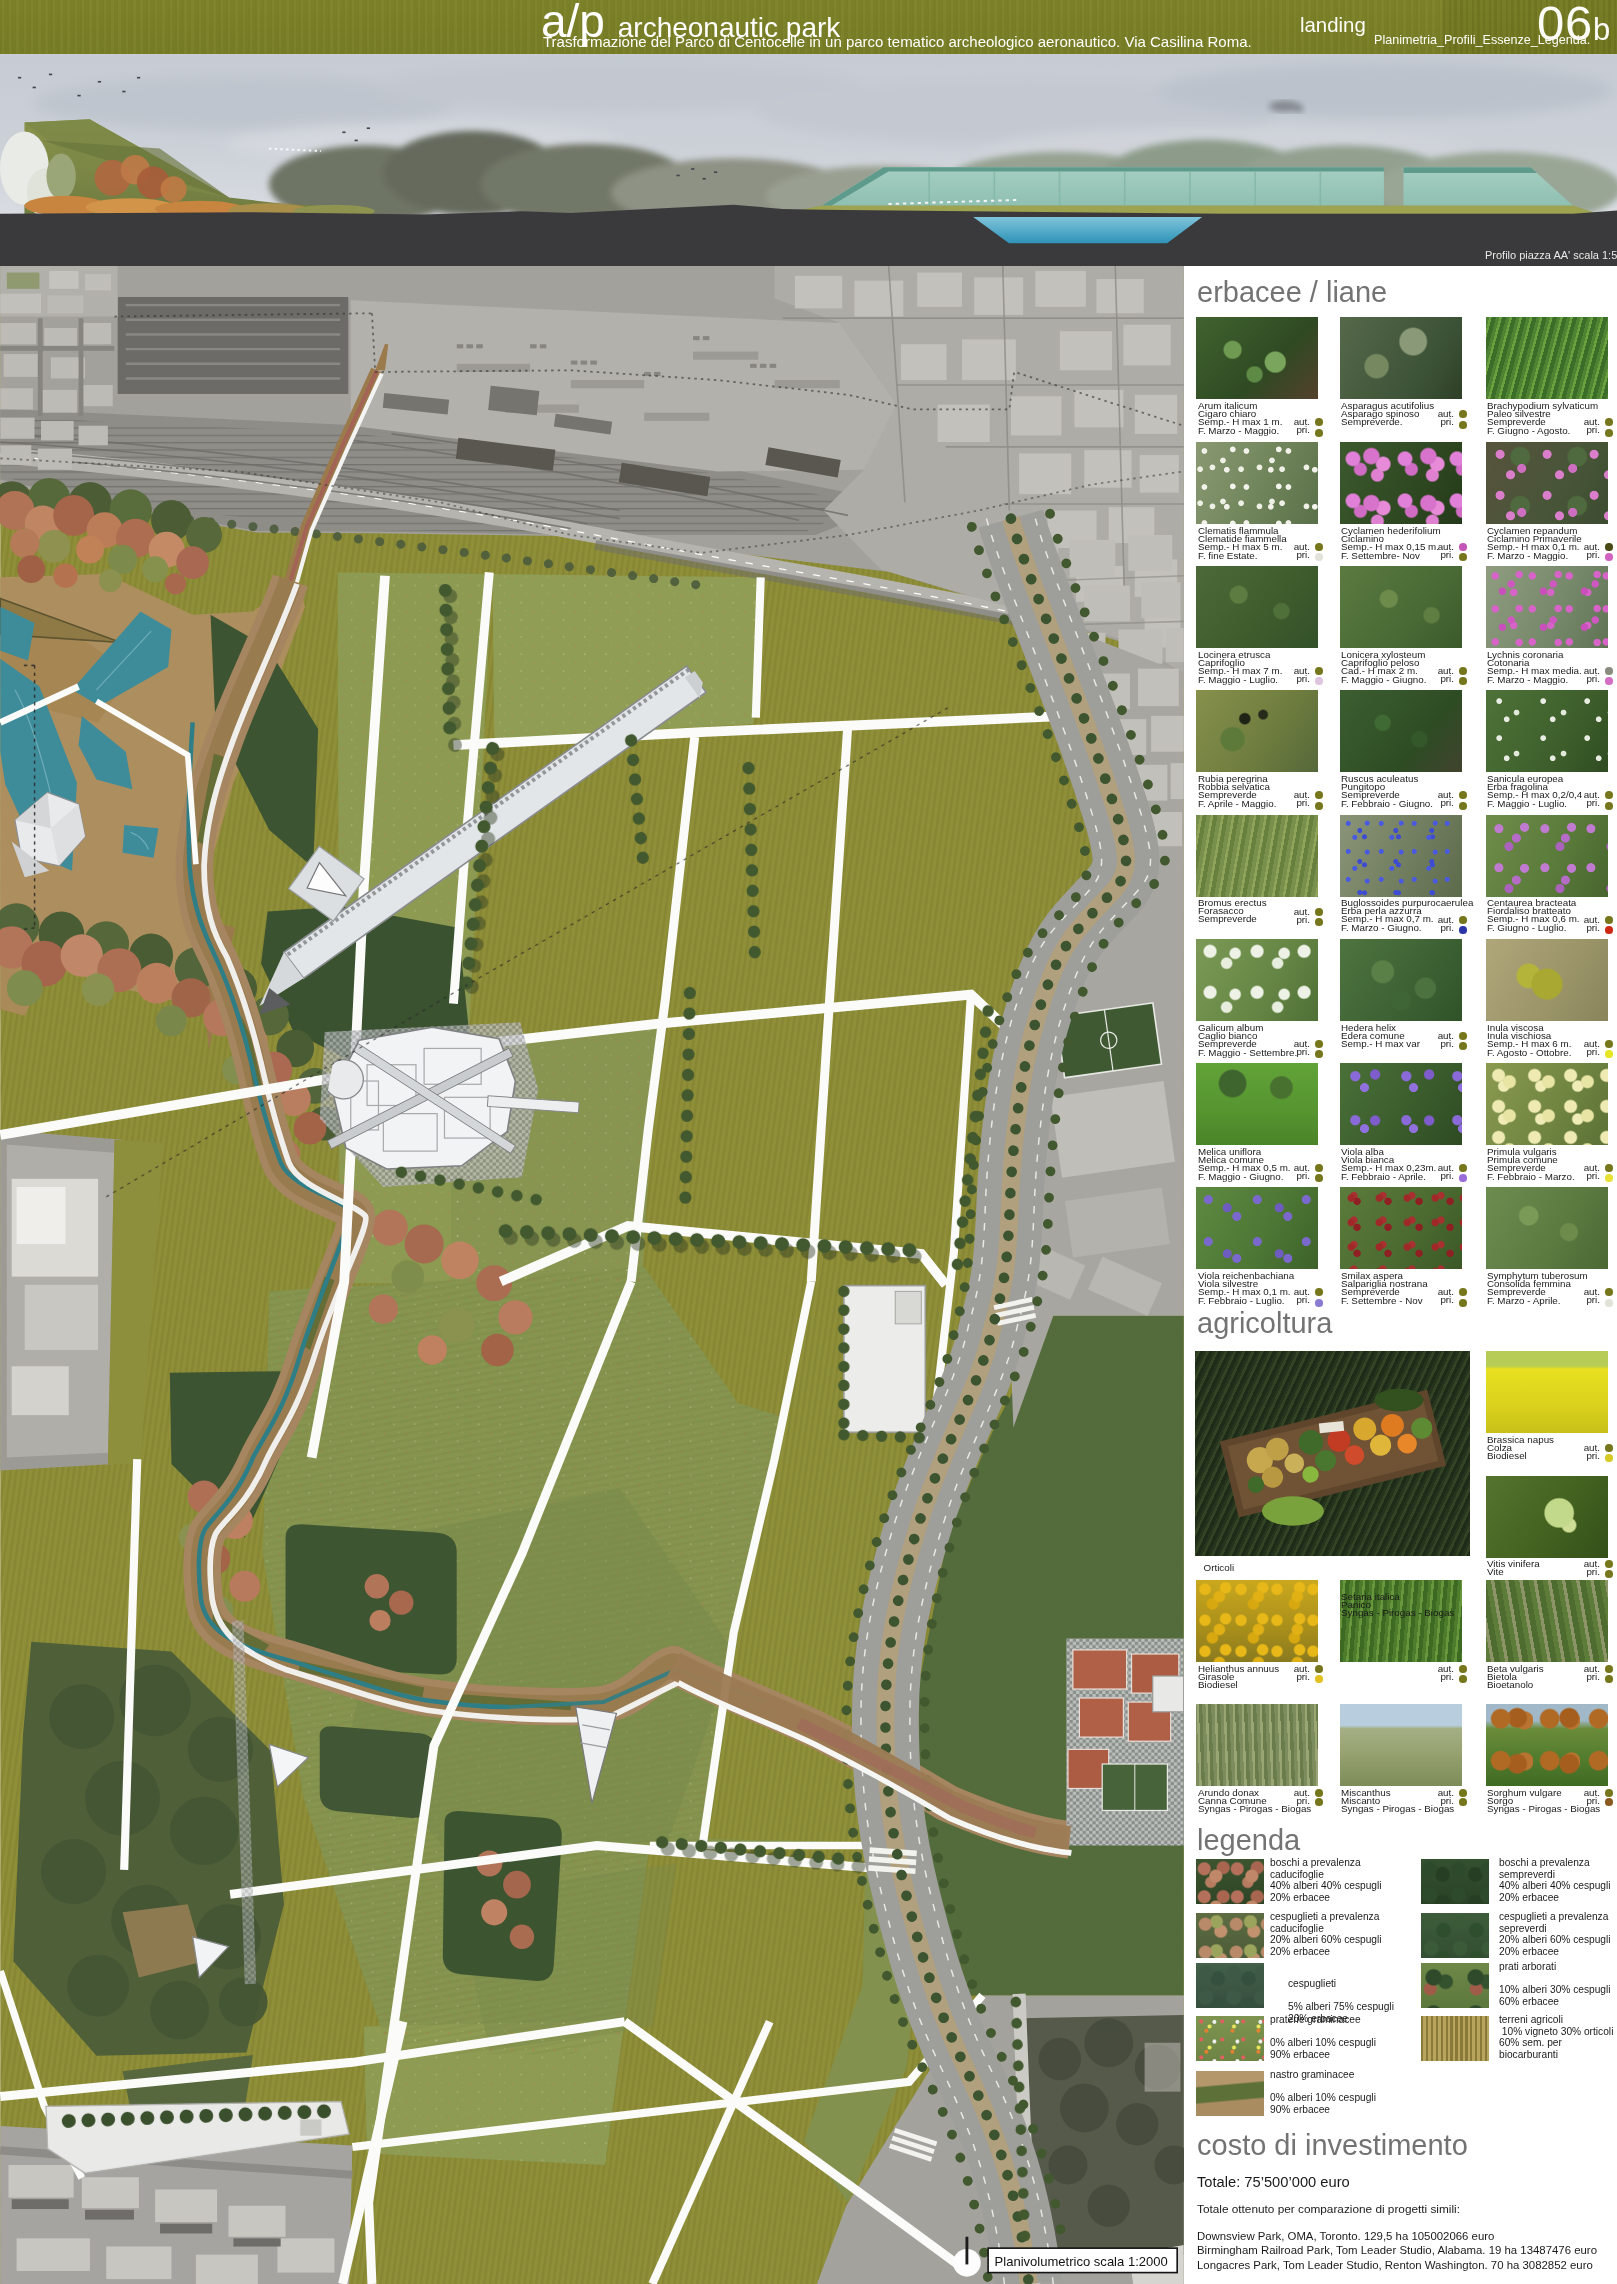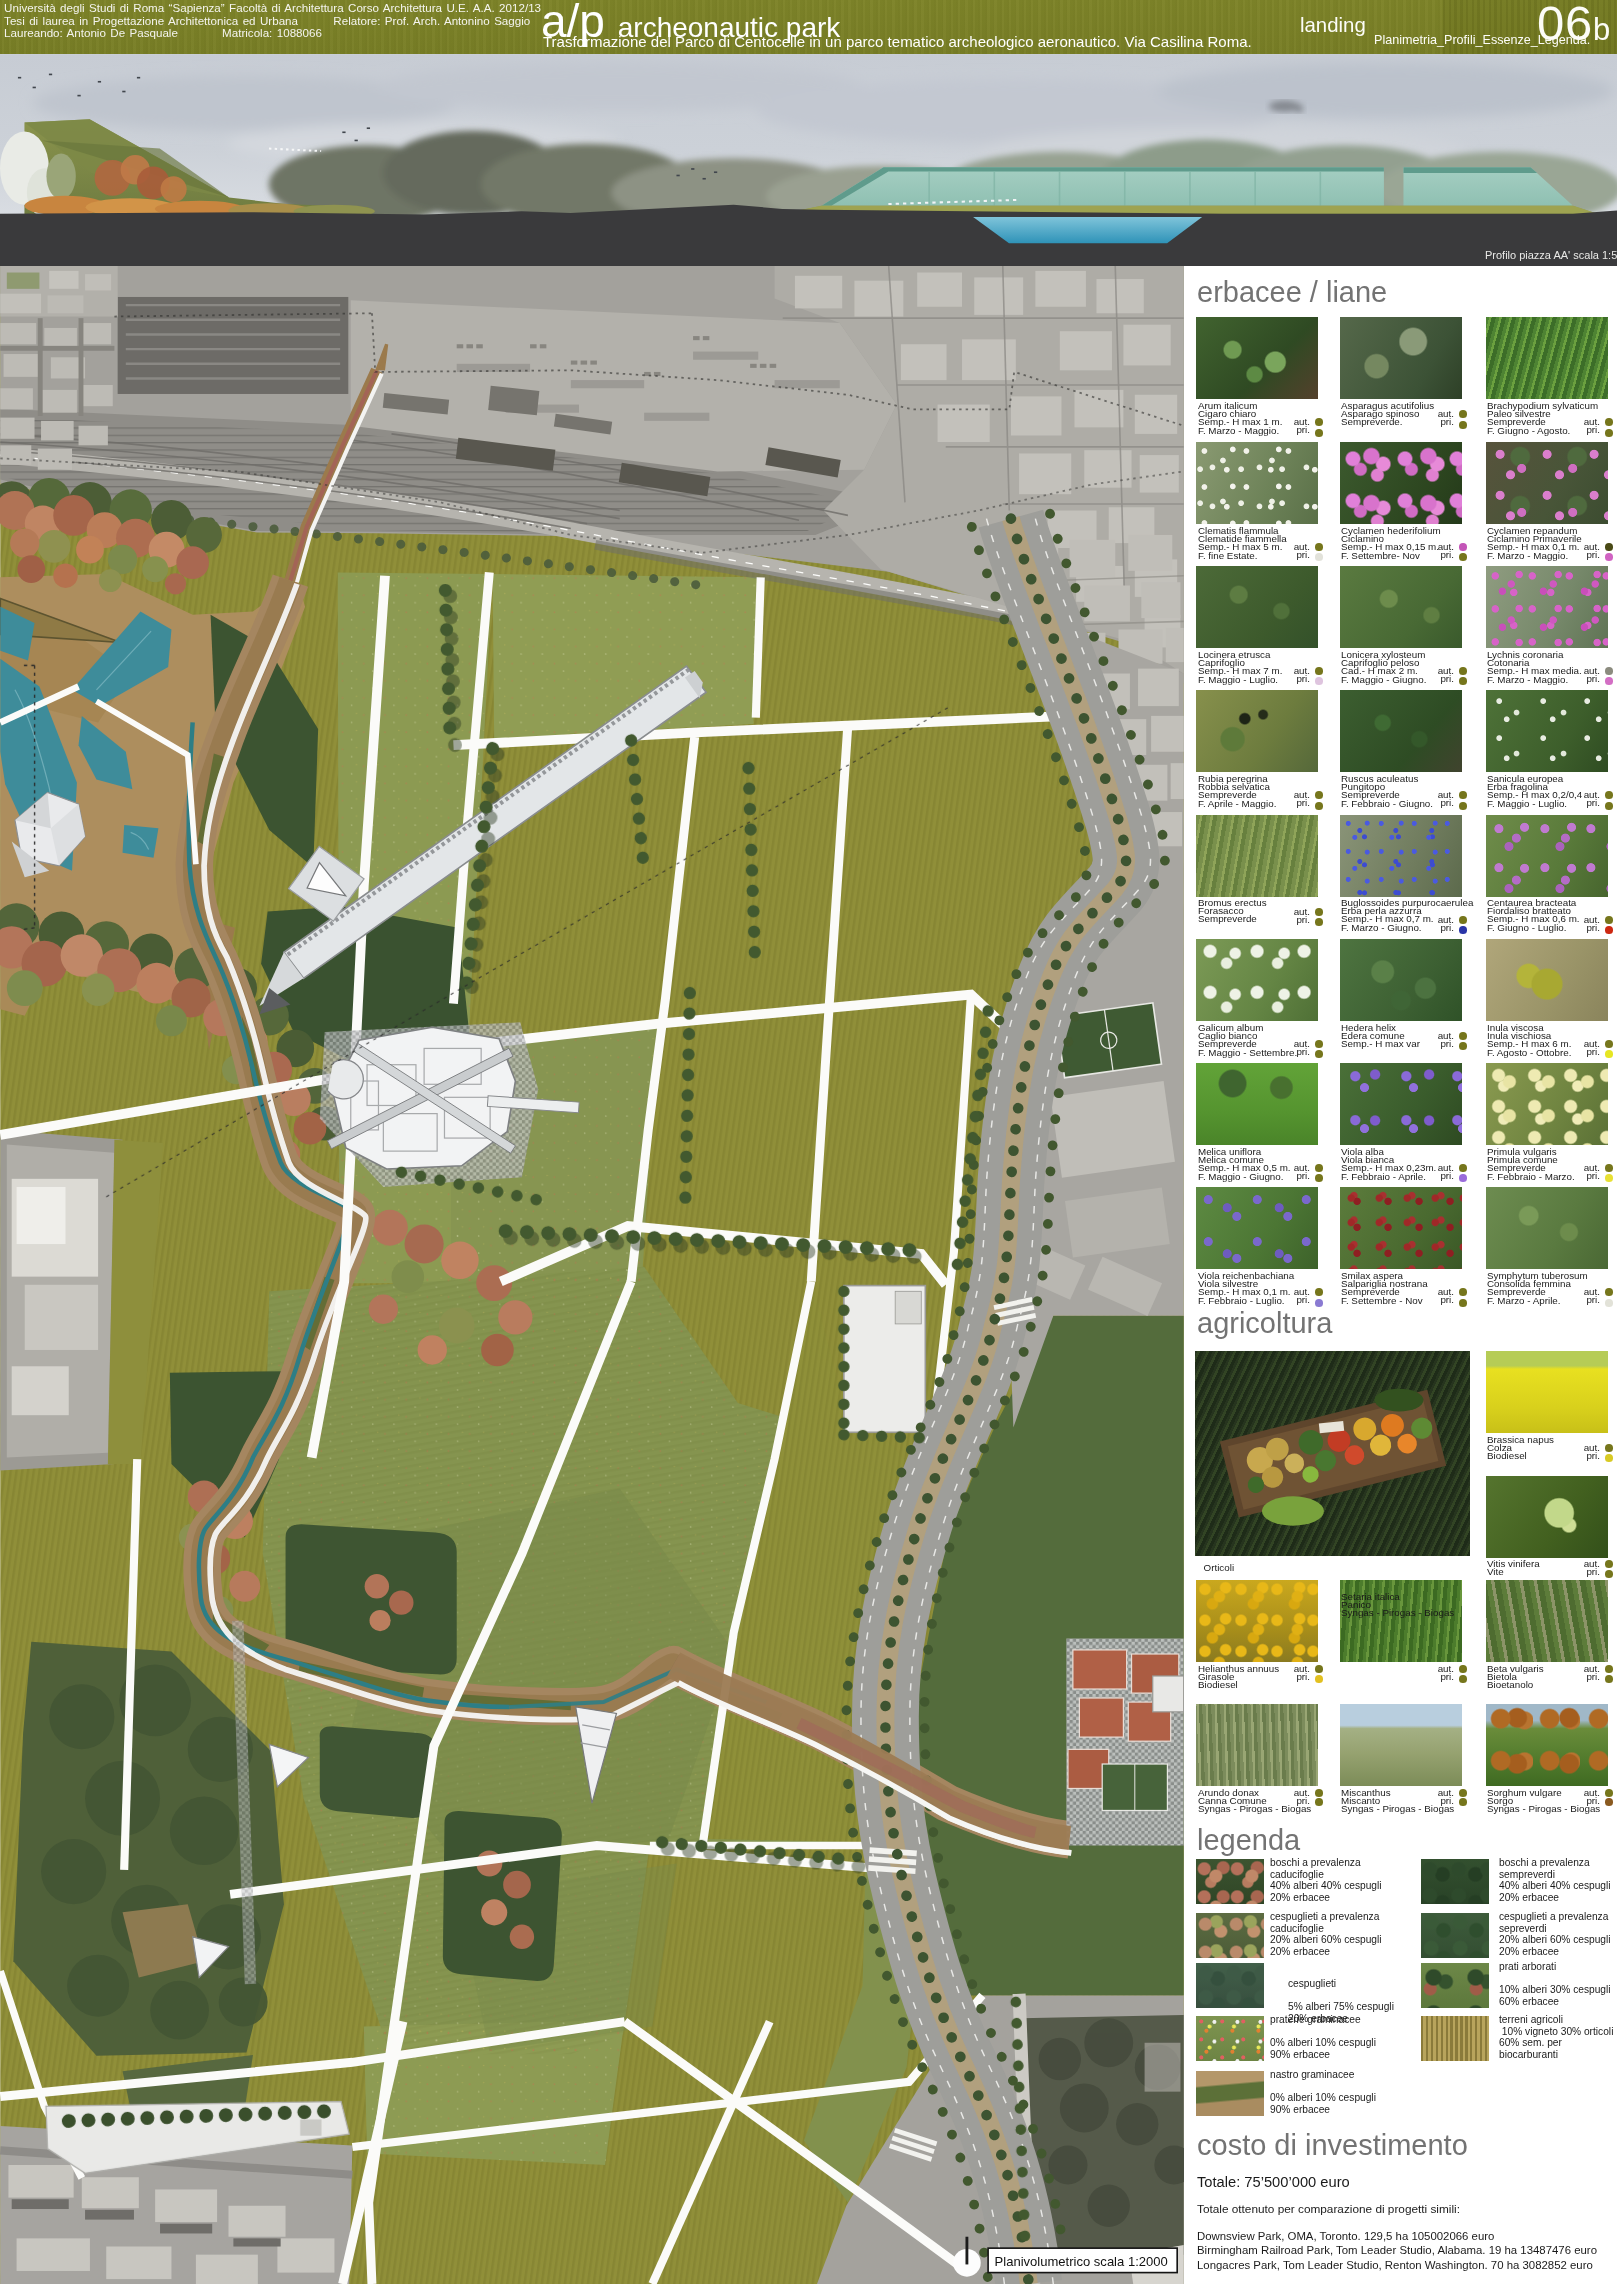--- a/index.html
+++ b/index.html
@@ -29,23 +29,20 @@
   .lb{position:absolute;width:139px;font-size:9.8px;line-height:8.2px;color:#1a1a1a;white-space:pre;}
   .ap{position:absolute;width:39px;font-size:9.8px;line-height:8.2px;color:#1a1a1a;}
   .dot{position:absolute;width:7.7px;height:7.7px;border-radius:50%;}
 </style>
 </head>
 <body>
 <div class="page">
 
   <div class="header">
 
-    <div class="h-left">Università degli Studi di Roma “Sapienza” Facoltà di Architettura Corso Architettura U.E. A.A. 2012/13
-Tesi di laurea in Progettazione Architettonica ed Urbana        Relatore: Prof. Arch. Antonino Saggio
-Laureando: Antonio De Pasquale          Matricola: 1088066</div>
 
     <div class="darkblock"></div>
 
     <div class="h-ap">a/p <small>archeonautic park</small></div>
 
     <div class="h-sub">Trasformazione del Parco di Centocelle in un parco tematico archeologico aeronautico. Via Casilina Roma.</div>
 
     <div class="h-landing">landing</div>
 
     <div class="h-plani">Planimetria_Profili_Essenze_Legenda.</div>

